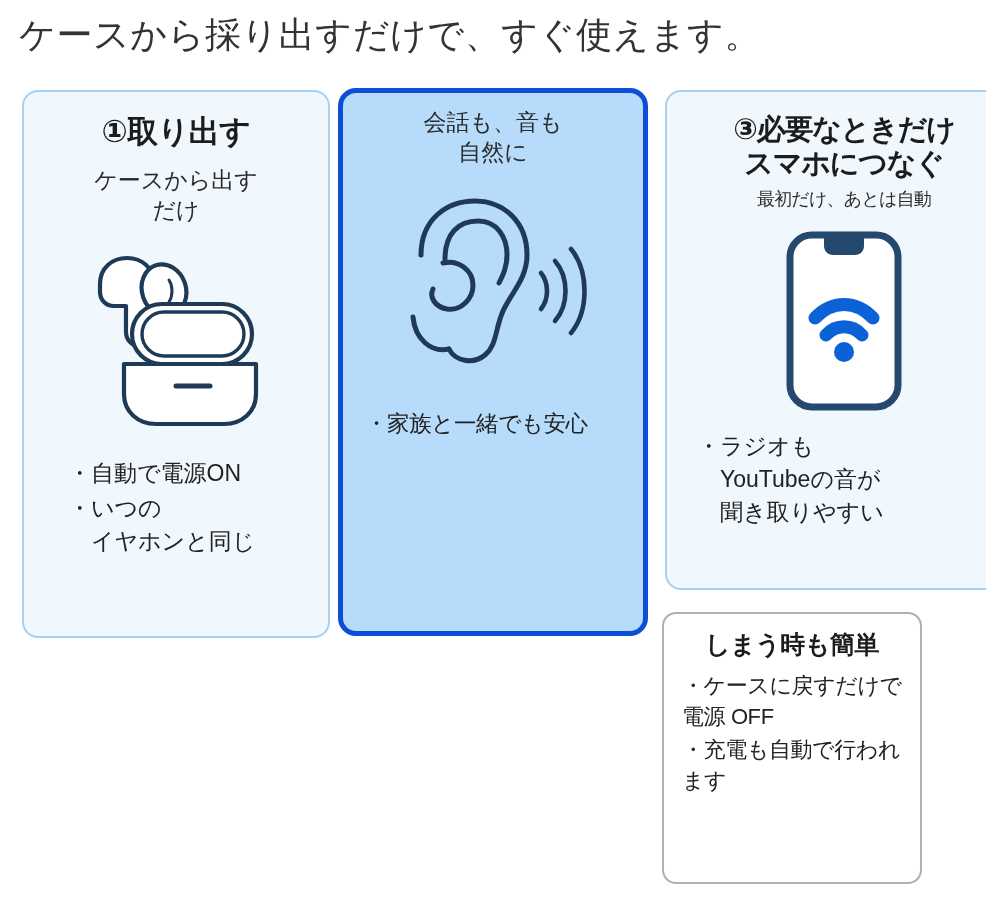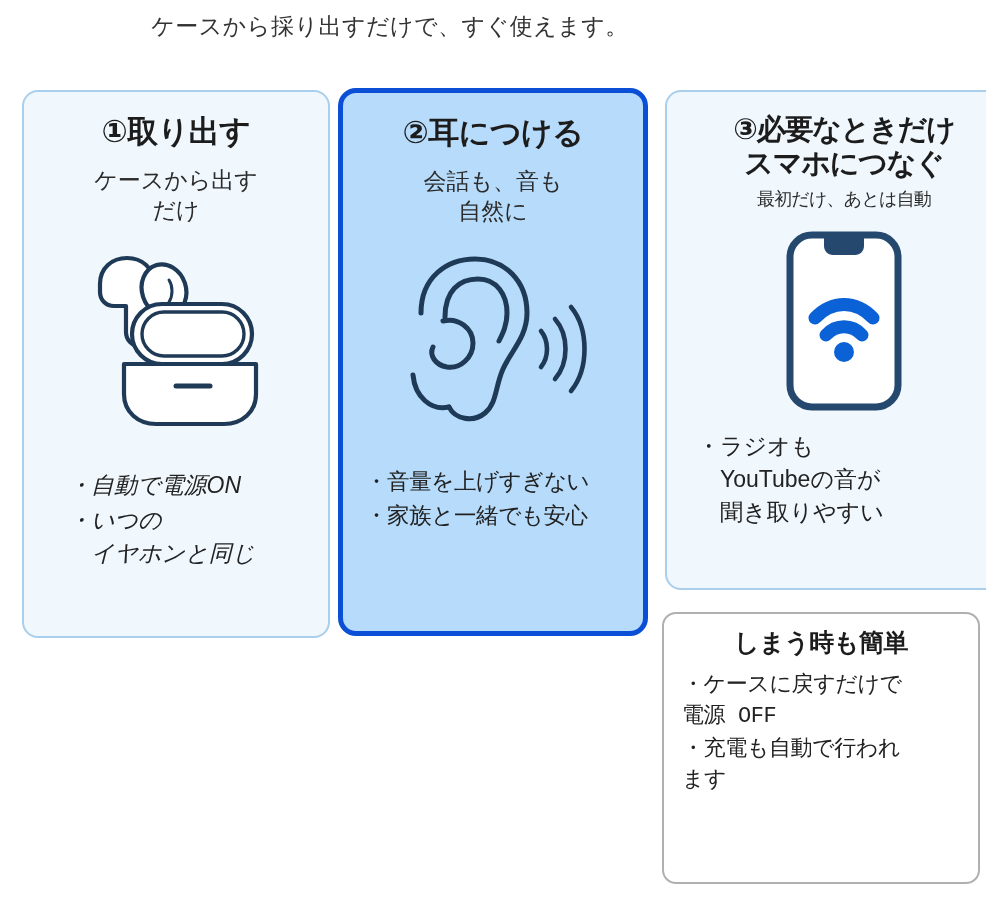--- a/index.html
+++ b/index.html
@@ -17,21 +17,21 @@
     position: relative;
   }
 
   
   .page-title {
     position: absolute;
     top: 12px;
     left: 0;
     width: 780px;
     text-align: center;
-    font-size: 23px;
+    font-size: 36px;
     font-weight: 400;
     letter-spacing: 0.5px;
     color: #333333;
     line-height: 1.25;
   }
 
   
   .card {
     position: absolute;
     box-sizing: border-box;
@@ -52,21 +52,21 @@
   .card--plain {
     background: #ffffff;
     border: 2px solid #b0b0b0;
     border-radius: 14px;
     align-items: flex-start;
   }
 
   #card-1 { left: 22px;  top: 90px;  width: 308px; height: 548px; }
   #card-2 { left: 338px; top: 88px;  width: 310px; height: 548px; }
   #card-3 { left: 665px; top: 90px;  width: 358px; height: 500px; }
-  #card-4 { left: 662px; top: 612px; width: 318px; height: 272px; font-family: Liberation Mono, monospace; }
+  #card-4 { left: 662px; top: 612px; width: 260px; height: 272px; }
 
   .card-heading {
     font-weight: bold;
     font-size: 31px;
     line-height: 1.18;
     text-align: center;
     color: #1c1c1c;
     margin-top: 22px;
     letter-spacing: -0.5px;
     white-space: pre-line;
@@ -95,21 +95,21 @@
   #card-3 .icon-wrap { margin-top: 14px; height: 190px; }
 
   
   .bullets {
     width: 100%;
     box-sizing: border-box;
     font-size: 23px;
     line-height: 1.42;
     color: #222222;
   }
-  #card-1 .bullets { padding: 0 11px 0 44px; margin-top: 36px; font-style: italic; }
+  #card-1 .bullets { padding: 0 11px 0 44px; margin-top: 24px; }
   #card-2 .bullets { padding: 0 0 0 22px; margin-top: 30px; font-size: 22.5px; letter-spacing: -0.4px; }
   #card-3 .bullets { padding: 0 12px 0 30px; margin-top: 14px; }
   #card-4 .bullets { padding: 0 0 0 18px; margin-top: 10px; font-size: 22px; letter-spacing: -0.4px; }
 
   .bullet { white-space: pre-line; margin-bottom: 2px; }
 
   #card-4 .card-heading {
     font-size: 25px;
     width: 100%;
     text-align: center;
@@ -150,21 +150,20 @@
   </div>
 
   <div class="bullets">
     <div class="bullet">・自動で電源ON</div>
     <div class="bullet">・いつの
 　イヤホンと同じ</div>
   </div>
 </div>
 
 <div class="card card--accent" id="card-2">
-  <div class="card-heading">②耳につける</div>
   <div class="card-sub">会話も、音も
 自然に</div>
 
   <div class="icon-wrap">
     <svg class="stroke-ico" width="200" height="180" viewBox="0 0 200 180" fill="none">
       <g stroke="#1f3a56" stroke-width="5" stroke-linecap="round" fill="none">
 
         <path d="M28 62 C28 26 54 8 82 8 C112 8 134 30 134 62 C134 86 118 100 110 118
                  C102 136 104 152 92 162 C80 172 62 168 56 156"></path>
 
@@ -175,21 +174,20 @@
         <path d="M20 124 C22 146 38 160 56 156"></path>
 
         <path d="M148 80 C156 90 156 106 148 116" stroke-width="4.6"></path>
         <path d="M162 68 C176 84 176 112 162 128" stroke-width="4.6"></path>
         <path d="M178 56 C196 78 196 118 178 140" stroke-width="4.6"></path>
       </g>
     </svg>
   </div>
 
   <div class="bullets">
-    <div class="bullet">・音量を上げすぎない</div>
     <div class="bullet">・家族と一緒でも安心</div>
   </div>
 </div>
 
 <div class="card card--light" id="card-3">
   <div class="card-heading">③必要なときだけ
 スマホにつなぐ</div>
   <div class="card-sub">最初だけ、あとは自動</div>
 
   <div class="icon-wrap">

